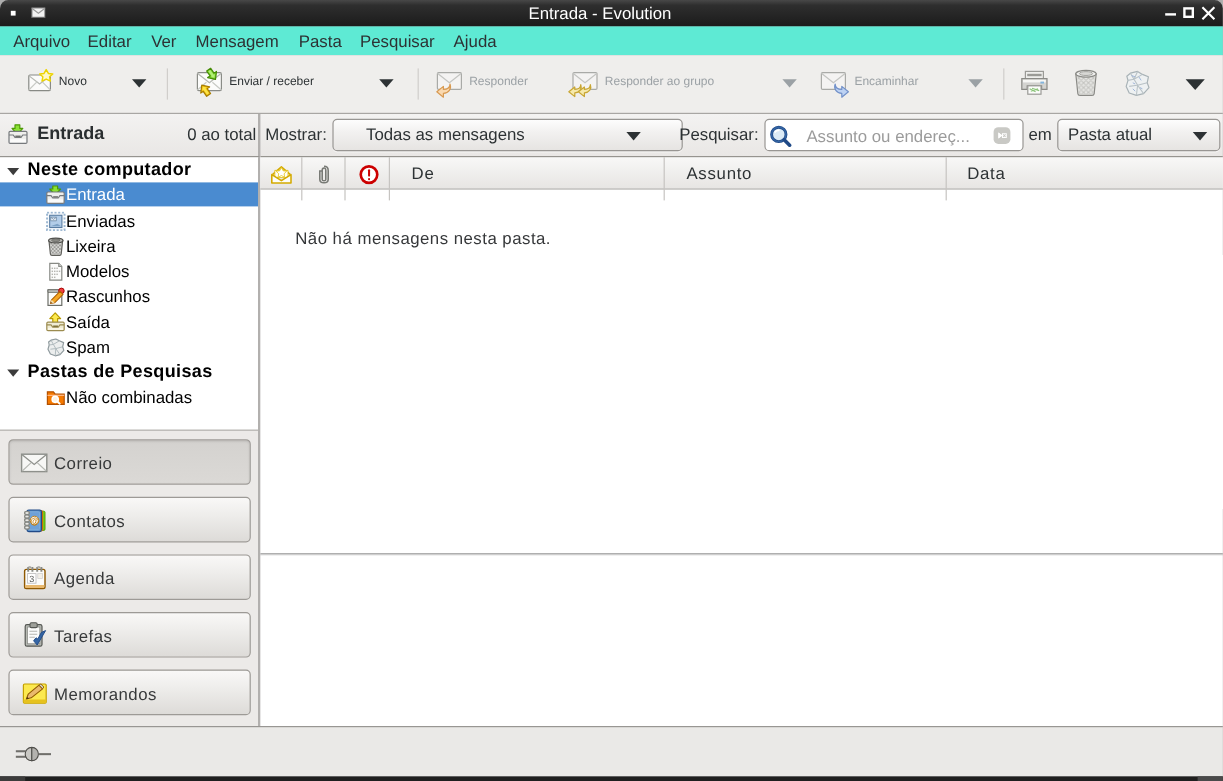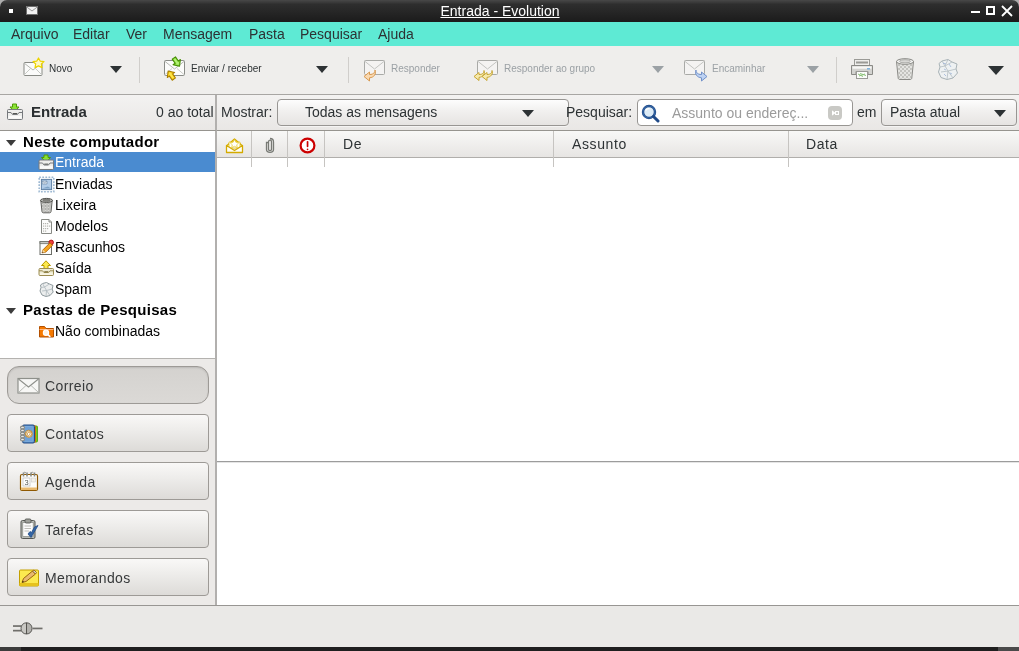--- a/index.html
+++ b/index.html
@@ -4,21 +4,21 @@
 <style>
 * { margin:0; padding:0; box-sizing:border-box; }
 html,body { width:1019px; height:651px; background:#adadad; font-family:"Liberation Sans",sans-serif; overflow:hidden; }
 #win { position:absolute; top:0; left:0; width:1019px; height:651px; }
 .abs { position:absolute; }
 
 
 #titlebar { position:absolute; left:0; top:0; width:1019px; height:22px;
   background:linear-gradient(#484848 0%, #2e2e2e 20%, #262626 55%, #1b1b1b 100%);
   border-radius:7px 7px 0 0; color:#fff; font-size:14px; }
-#titletext { position:absolute; left:0; right:19px; top:3px; text-align:center; color:#ffffff;text-decoration:underline; }
+#titletext { position:absolute; left:0; right:19px; top:3px; text-align:center; color:#ffffff; }
 #tb-dot { position:absolute; left:9px; top:9px; width:4px; height:4px; background:#fff; }
 #tb-min { position:absolute; left:971px; top:11px; width:9px; height:2px; background:#fff; }
 #tb-max { position:absolute; left:986px; top:6px; width:9px; height:9px; border:2px solid #fff; }
 
 
 #menubar { position:absolute; left:0; top:22px; width:1019px; height:24px; background:#5eead4;
   color:#2d3234; font-size:14px; }
 #menubar span { position:absolute; top:4px; }
 
 
@@ -45,21 +45,21 @@
 .trow .ticon { position:absolute; left:38px; top:2px; }
 .trow .tlabel { position:absolute; left:55px; top:2px; }
 .thead { font-weight:bold; }
 .thead .tlabel { font-size:15px; letter-spacing:0.3px; top:1px; }
 .thead .tlabel { left:23px; }
 .texp { position:absolute; left:6px; top:8px; width:0; height:0; border-left:5px solid transparent; border-right:5px solid transparent; border-top:6px solid #3c3c3c; }
 #selrow { position:absolute; left:0; width:215px; height:21px; background:#4a8bd0; }
 #switcher { position:absolute; left:0; top:227px; width:215px; height:248px; background:#eceae8; border-top:1px solid #b4b2af; }
 .swbtn { position:absolute; left:7px; width:202px; height:38px; border:1px solid #9d9a96; border-radius:4px;
   background:linear-gradient(#f9f8f7, #eeedeb 40%, #dddbd8); font-size:14px; color:#37393a; }
-.swbtn.pressed { background:linear-gradient(#d4d2cf, #dbd9d6); box-shadow:inset 0 1px 2px rgba(0,0,0,.12);border-radius:12px; }
+.swbtn.pressed { background:linear-gradient(#d4d2cf, #dbd9d6); box-shadow:inset 0 1px 2px rgba(0,0,0,.12); }
 .swbtn .swlabel { position:absolute; left:37px; top:11px; letter-spacing:0.4px; }
 .swbtn svg { position:absolute; left:11px; top:8px; }
 
 
 #mainarea { position:absolute; left:217px; top:130px; width:802px; height:475px; background:#fff; }
 #listheader { position:absolute; left:0; top:0; width:802px; height:28px;
   background:linear-gradient(#f8f8f7, #e7e5e3); border-top:1px solid #96948f; border-bottom:1px solid #b0aeab; font-size:14px; color:#2d3234; }
 .hcol { position:absolute; top:0; height:36px; border-right:1px solid #c6c4c1; }
 .hlabel { position:absolute; top:5px; letter-spacing:0.6px; }
 #emptymsg { position:absolute; left:29px; top:60px; font-size:14px; color:#36383a; letter-spacing:0.4px; }
@@ -412,20 +412,21 @@
       <div class="hcol" style="left:108px;width:229px">
           <span class="hlabel" style="left:18px">De</span>
         </div>
       <div class="hcol" style="left:337px;width:235px">
           <span class="hlabel" style="left:18px">Assunto</span>
         </div>
       <div class="hcol" style="left:572px;width:230px;border-right:none">
           <span class="hlabel" style="left:17px">Data</span>
         </div>
     </div>
+    <div id="emptymsg">Não há mensagens nesta pasta.</div>
     <div id="splitline"></div>
   </div>
 
   <div id="statusbar">
     <svg class="abs" style="left:13px;top:16px" width="30" height="13" viewBox="0 0 30 13">
       <rect x="0" y="3.2" width="8.5" height="1.7" fill="#706f6b"></rect>
       <rect x="0" y="7.8" width="8.5" height="1.7" fill="#706f6b"></rect>
       <path d="M13.5,0.8 C10.2,0.8 8,3.2 8,6.4 C8,9.6 10.2,12 13.5,12 Z" fill="#c9c8c4" stroke="#4e4d49" stroke-width="0.9"></path>
       <path d="M13.5,0.8 C16.8,0.8 19,3.2 19,6.4 C19,9.6 16.8,12 13.5,12 Z" fill="#b3b2ae" stroke="#4e4d49" stroke-width="0.9"></path>
       <rect x="19.5" y="5.6" width="10" height="1.7" fill="#706f6b"></rect>

